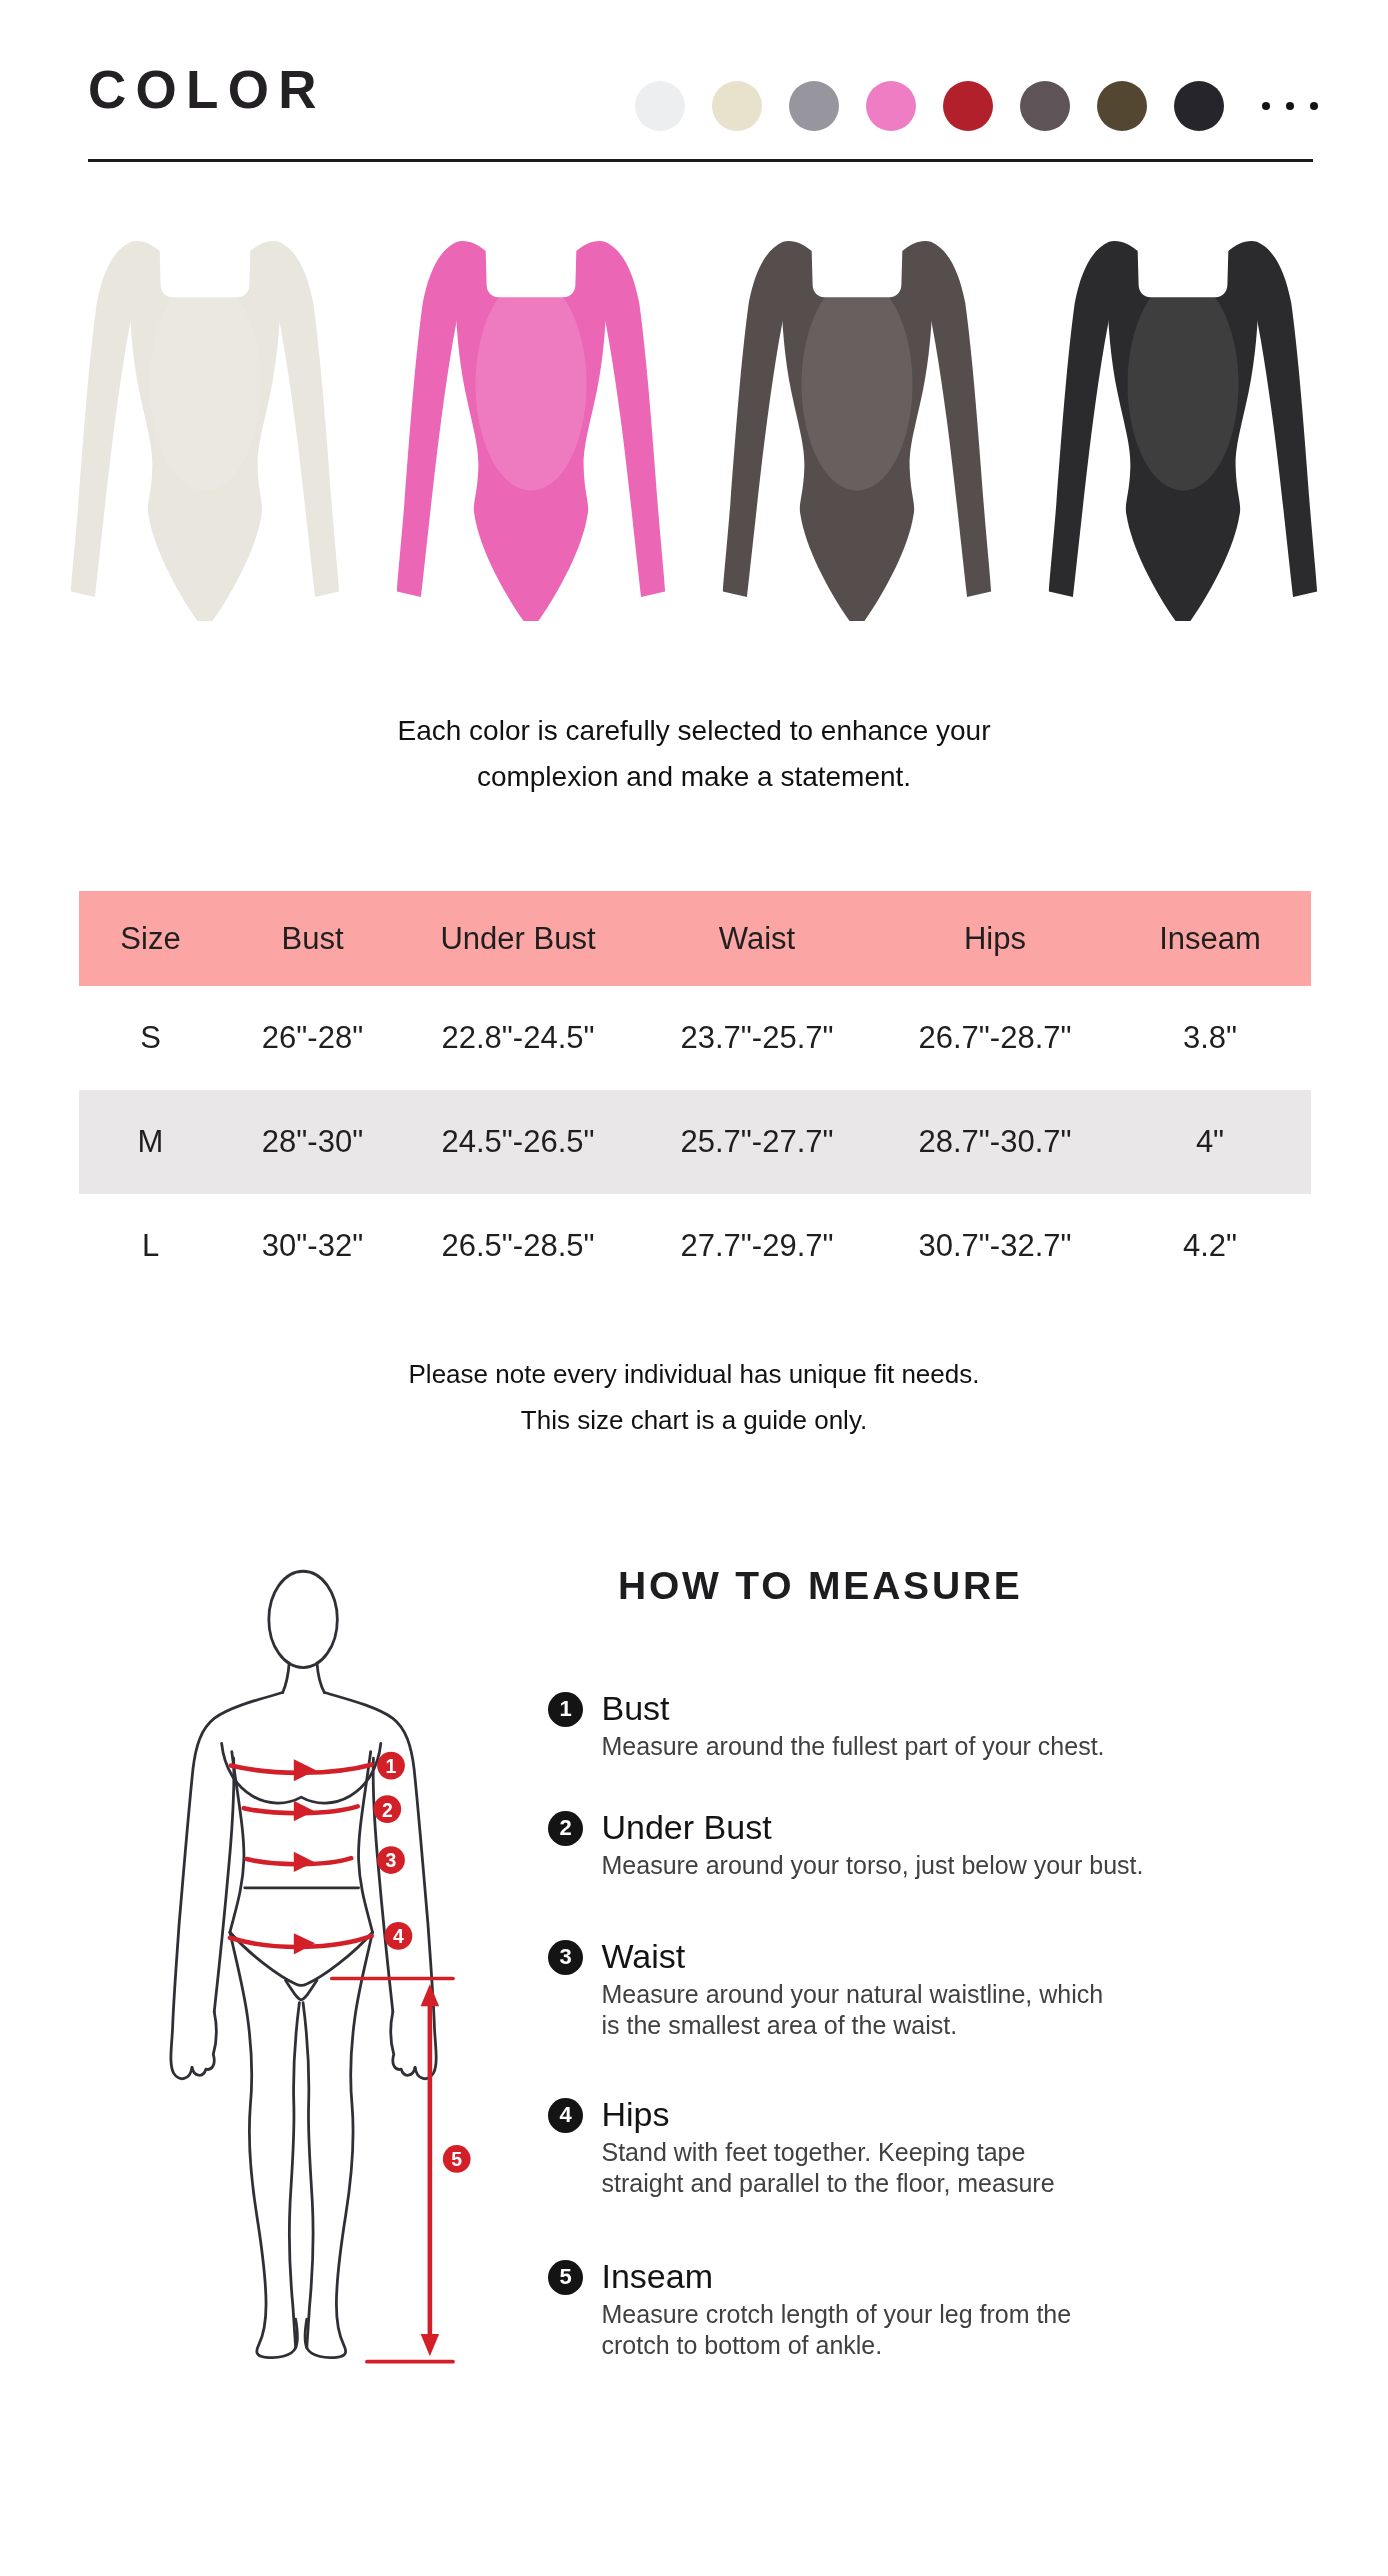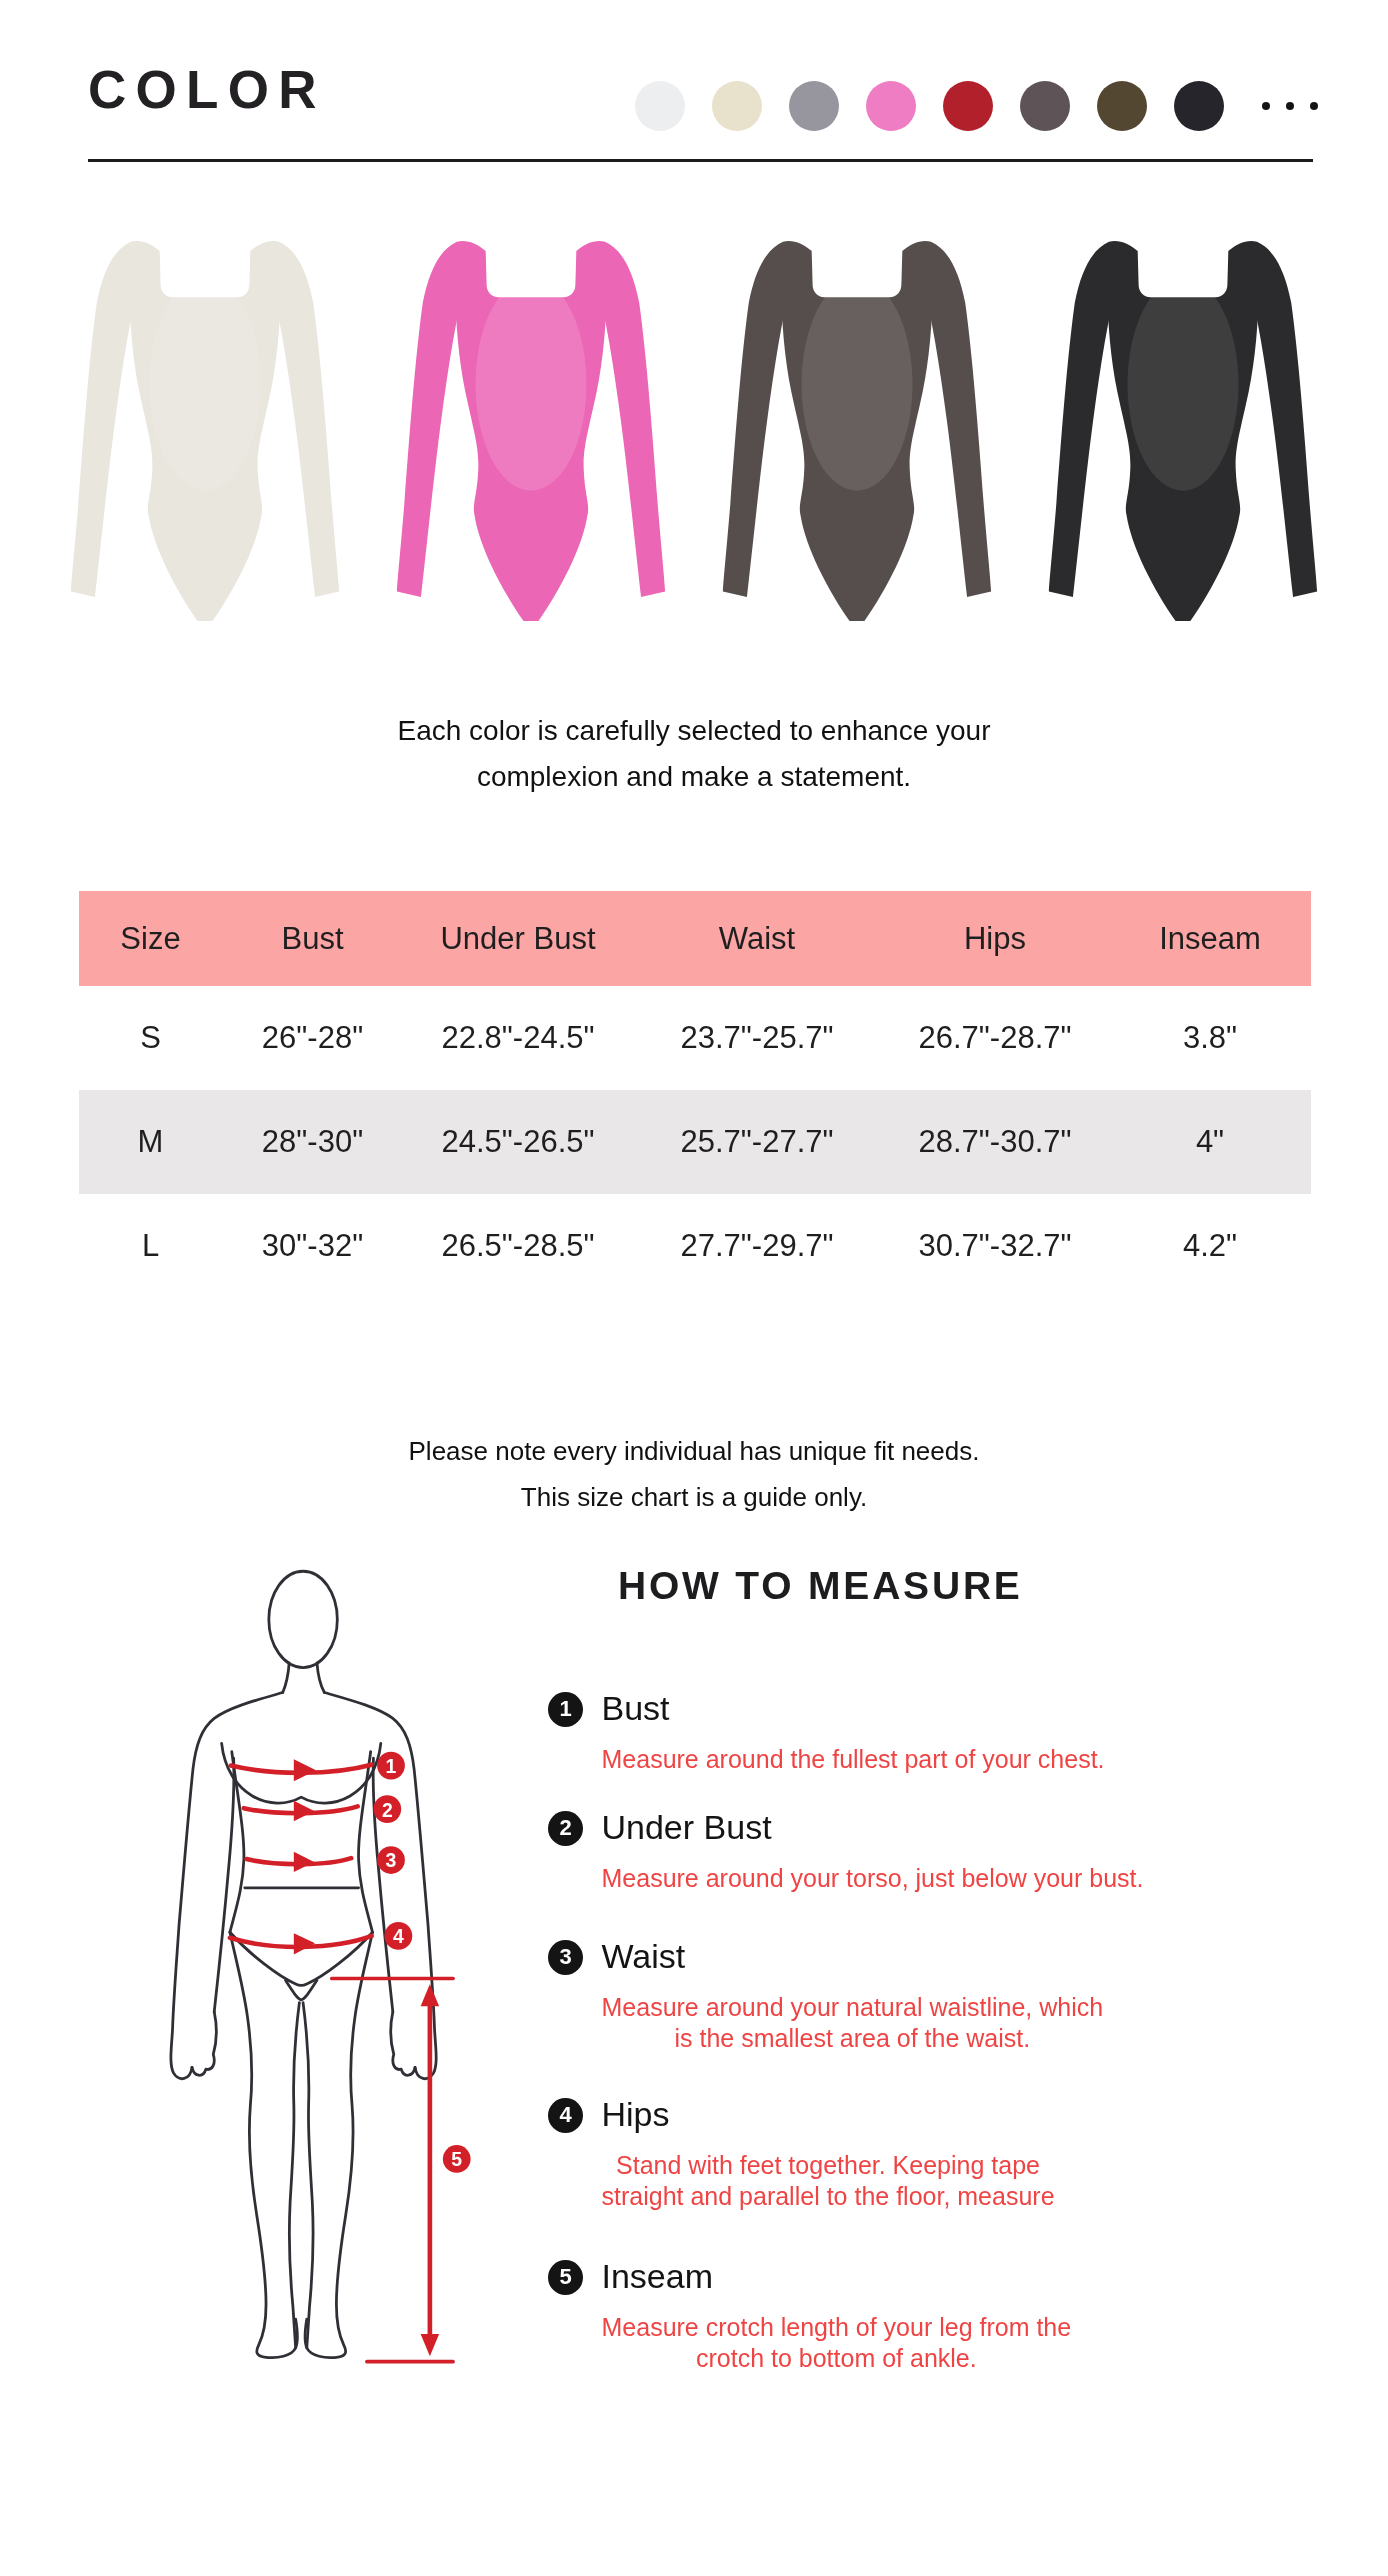--- a/index.html
+++ b/index.html
@@ -17,37 +17,37 @@
   .dot{width:8.3px;height:8.3px;border-radius:50%;}
   .rule{left:88px;top:159px;width:1225px;height:2.8px;}
 
   
   .products{left:0;top:227px;width:1388px;display:flex;justify-content:center;gap:48px;}
   .suit{width:278px;height:407px;}
 
   
   .centered-text{width:100%;text-align:center;color:#111;}
   .color-desc{top:708px;font-size:28px;line-height:46px;}
-  .size-note{top:1428px;font-size:26px;line-height:46px;}
+  .size-note{top:1351px;font-size:26px;line-height:46px;}
 
   
   .size-table{left:79px;top:891px;width:1231px;border-collapse:collapse;table-layout:fixed;}
   .size-table th{height:93px;font-weight:400;font-size:31px;color:#1f1f1f;}
   .size-table td{height:102px;font-size:31px;color:#1f1f1f;text-align:center;}
 
   
   .measure-title{left:618px;top:1564px;font-size:39px;font-weight:600;letter-spacing:2.8px;color:#1d1d1f;}
   .figure-svg{left:153px;top:1562px;}
   .m-items{left:548px;top:1677px;width:574px;height:740px;}
   .m-item{position:absolute;display:flex;align-items:flex-start;}
   .m-num{flex:0 0 35px;width:35px;height:35px;border-radius:50%;color:#fff;font-size:22px;
          font-weight:700;display:flex;align-items:center;justify-content:center;margin-top:4.6px;}
   .m-body{margin-left:18.5px;}
   .m-title{font-size:34px;font-weight:500;color:#141414;line-height:43px;}
-  .m-desc{margin-top:14px;font-size:25px;line-height:31px;color:#ef4444;text-align:center;}
+  .m-desc{margin-top:1px;font-size:25px;line-height:31px;color:#404040;}
   .m-desc div{white-space:nowrap;}
 
   
   .ol{fill:none;stroke:#302f36;stroke-width:3;stroke-linecap:round;stroke-linejoin:round;}
   .red-line{fill:none;stroke-width:5;stroke-linecap:round;}
   .red-thin{fill:none;stroke-width:4;stroke-linecap:round;}
   .marker-num{font-family:"Liberation Sans",sans-serif;font-size:21px;font-weight:700;fill:#ffffff;text-anchor:middle;}
 </style>
 </head>
 <body>

